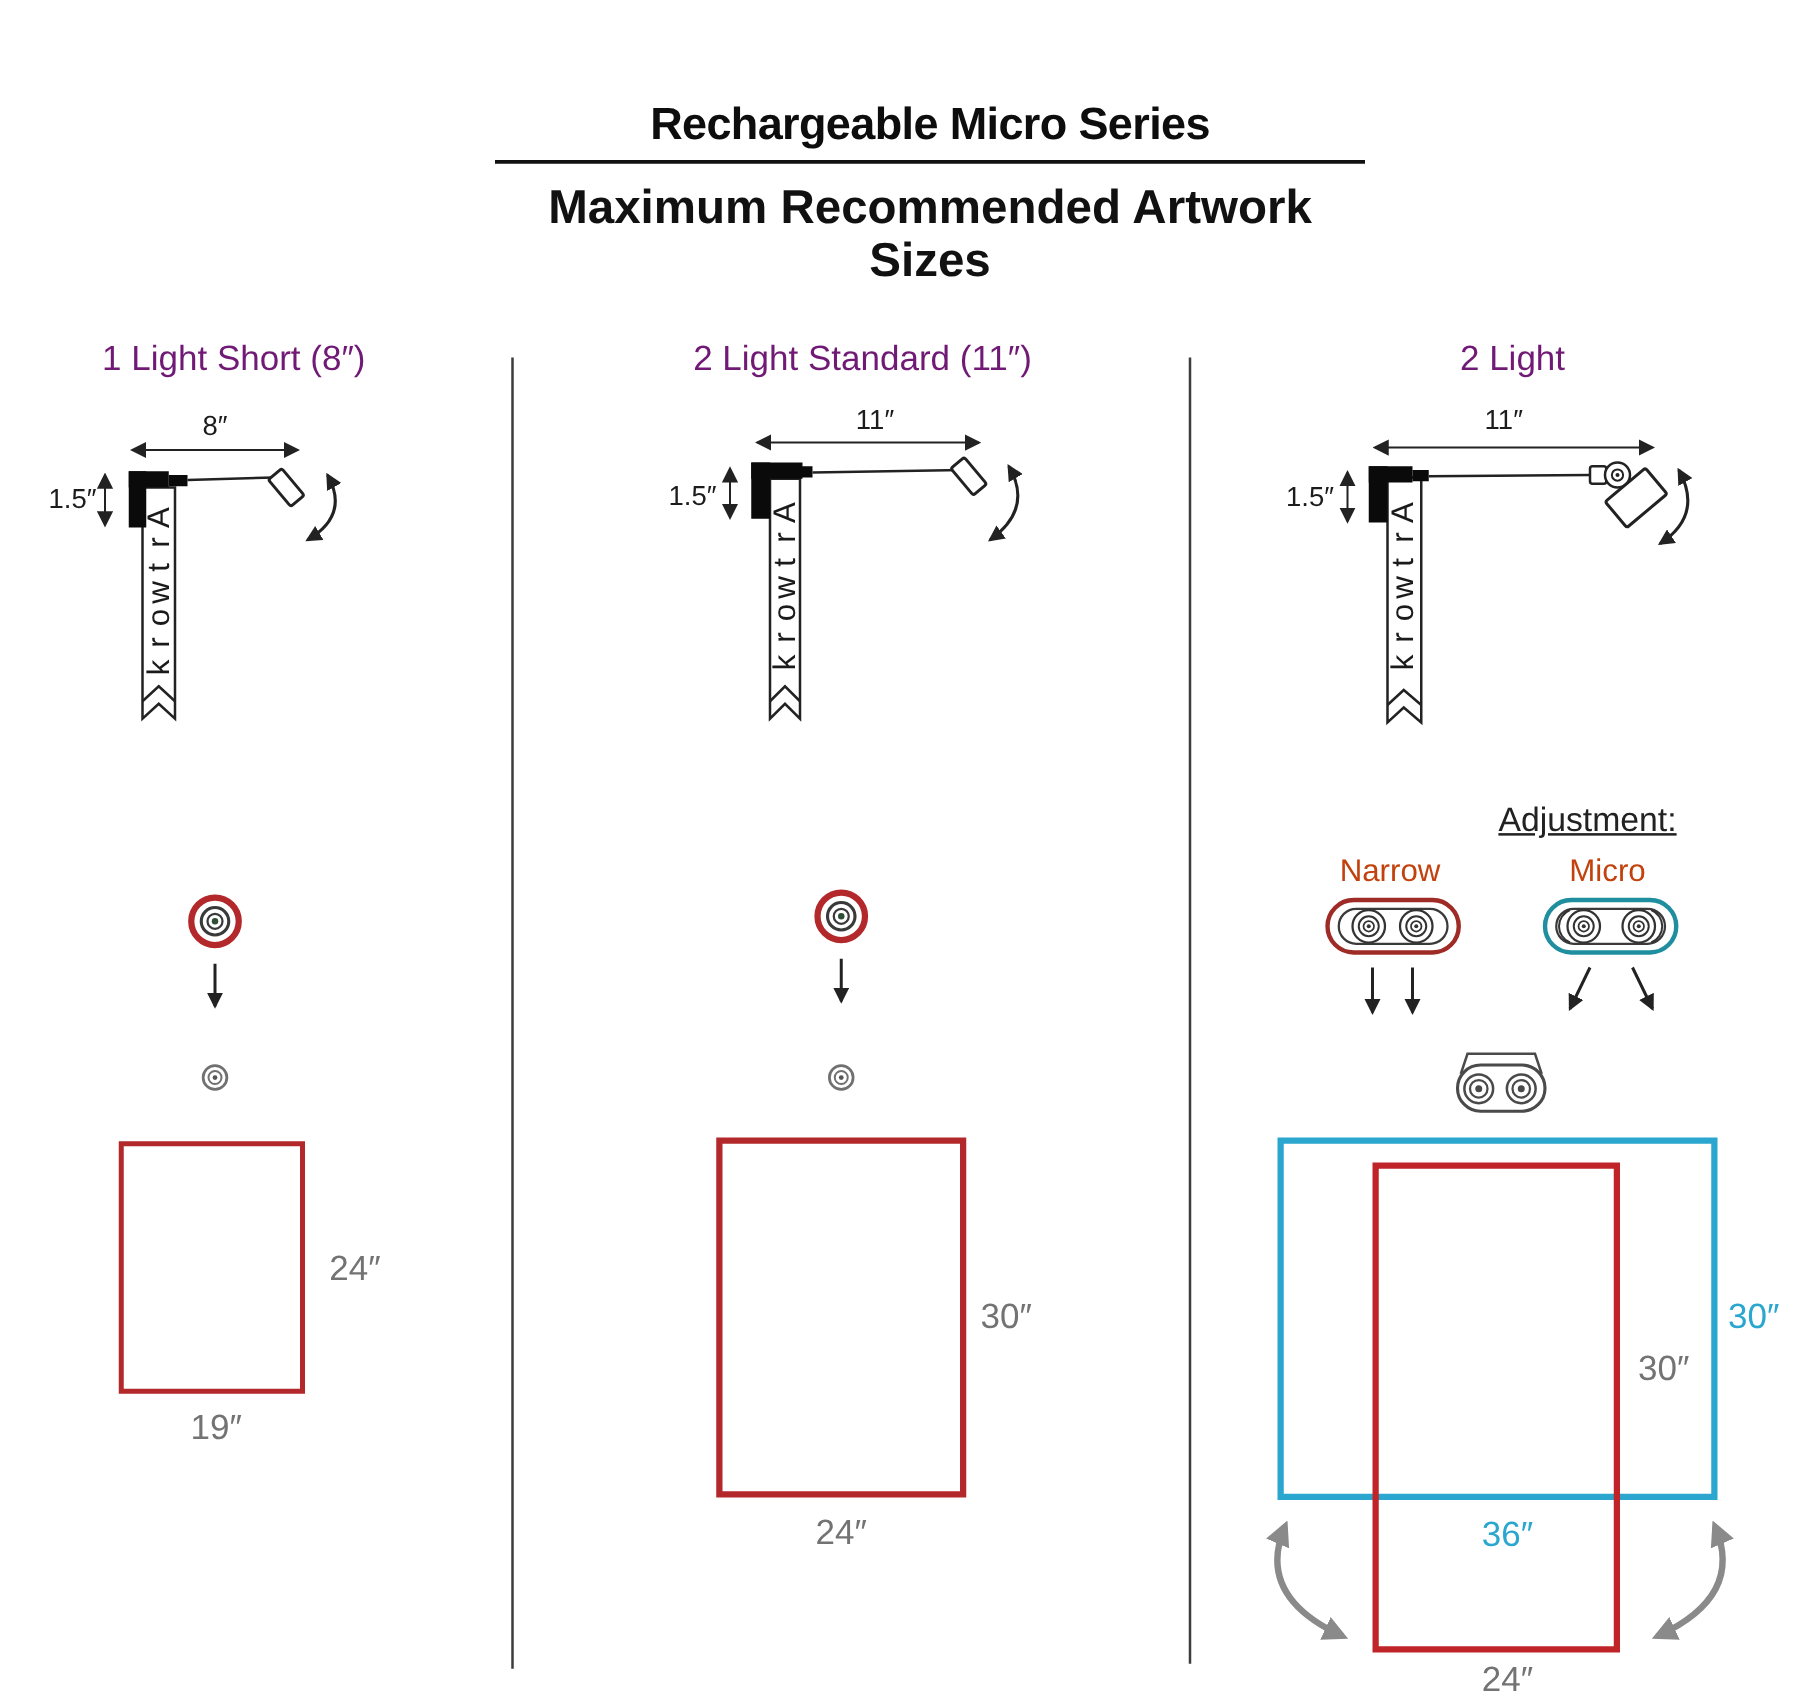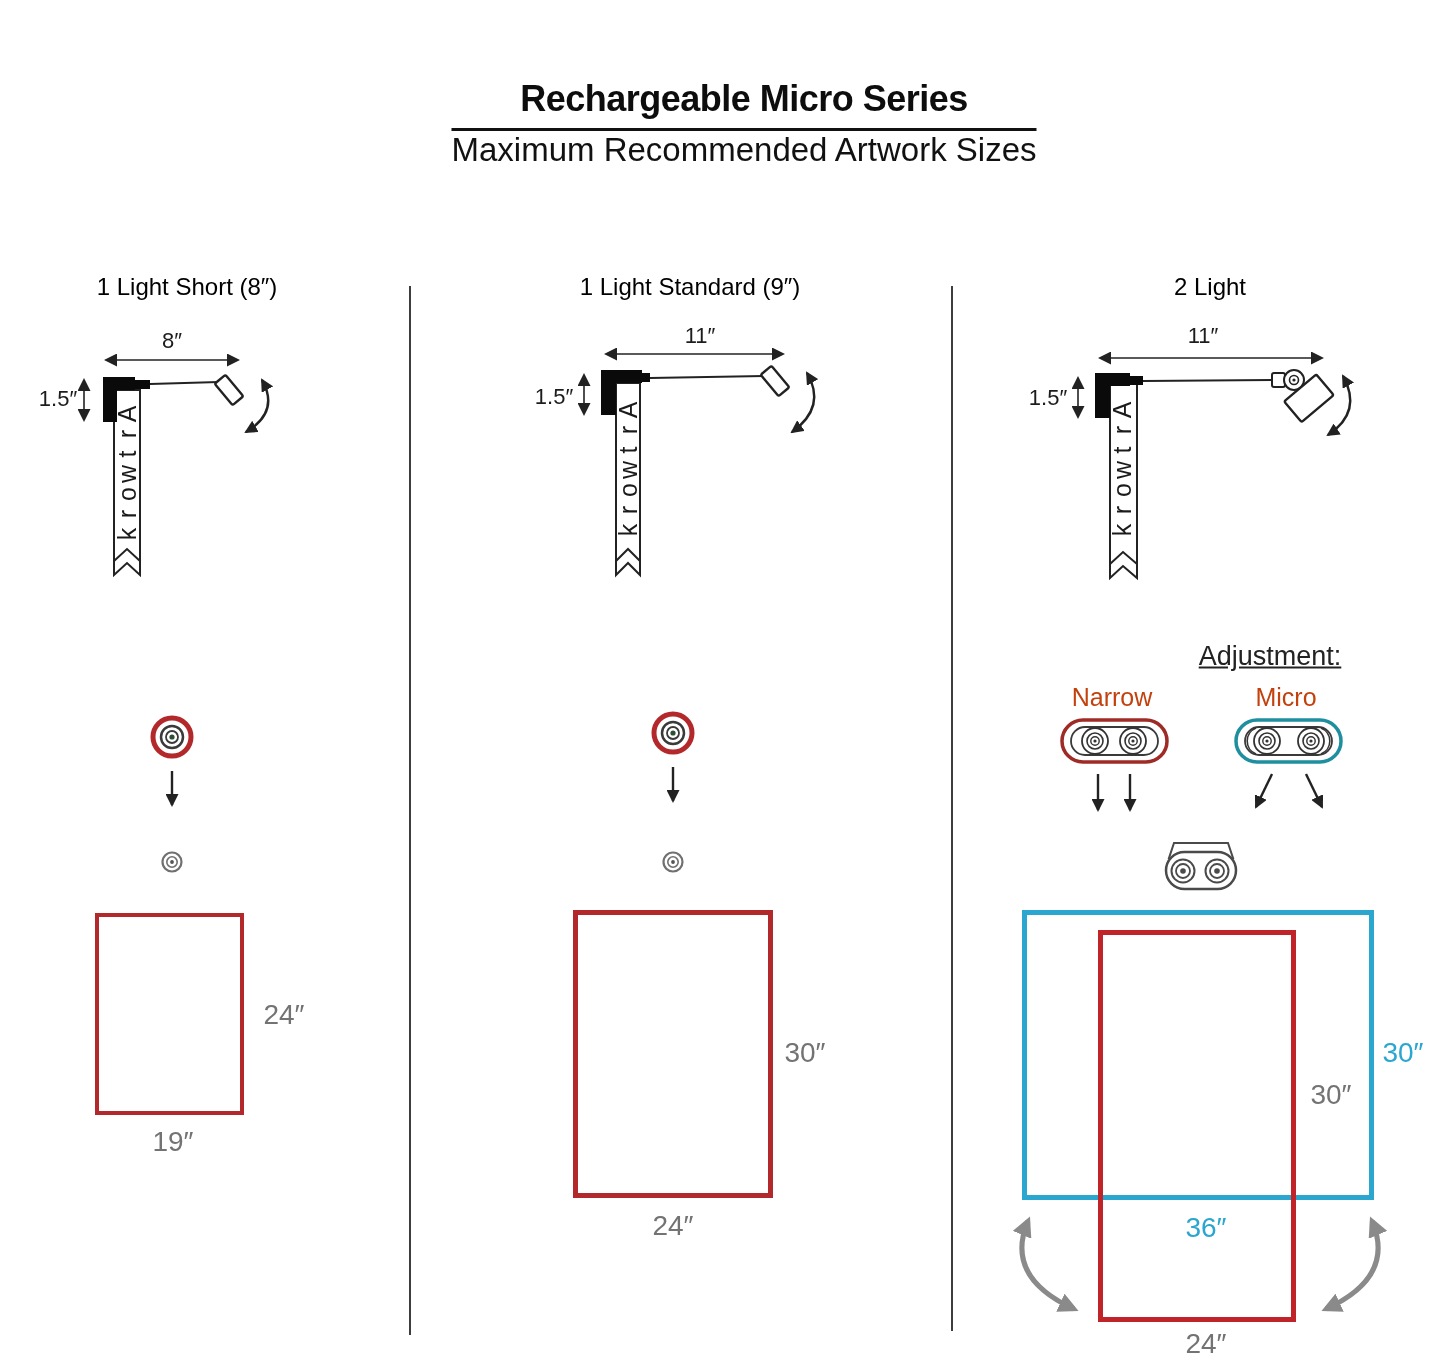--- a/index.html
+++ b/index.html
@@ -3,22 +3,22 @@
 <meta charset="utf-8">
 <style>
   html,body{margin:0;padding:0;background:#ffffff;}
   .page{position:relative;width:1440px;height:1362px;background:#ffffff;overflow:hidden;
         font-family:"Liberation Sans","DejaVu Sans",sans-serif;color:#1a1a1a;}
   .abs{position:absolute;}
   .center{transform:translate(-50%,-50%);white-space:nowrap;}
   .header-wrap{position:absolute;top:78px;left:744px;transform:translateX(-50%);text-align:center;}
   .main-title{font-size:36px;font-weight:bold;letter-spacing:-0.5px;color:#0d0d0d;
               padding:0 4px 8px 4px;border-bottom:3px solid #111;}
-  .sub-title{font-size:33px;font-weight:400;color:#111;margin-top:0;}
-  .col-title{font-size:24px;color:#000000;}
+  .sub-title{font-size:38px;font-weight:700;color:#111;margin-top:14px;}
+  .col-title{font-size:28px;color:#701a75;}
   .divider{position:absolute;width:2px;background:#3d3d3d;}
   .dim-label{font-size:22px;color:#1c1c1c;}
   .size-label{font-size:28px;}
   .red-t{color:#737373;}
   .blue-t{color:#2aa6cf;}
   .rect{position:absolute;background:transparent;box-sizing:border-box;}
   .rect.red1{border:4px solid #b3282a;}
   .rect.red2{border:5px solid #b3282a;}
   .rect.red3{border:5px solid #c02428;}
   .rect.blue{border:5px solid #2aa6cf;}
@@ -36,21 +36,21 @@
 
   <div class="header-wrap">
     <div class="main-title">Rechargeable Micro Series</div>
     <div class="sub-title">Maximum Recommended Artwork Sizes</div>
   </div>
 
   <div class="divider" style="left:409px;top:286px;height:1049px;"></div>
   <div class="divider" style="left:951px;top:286px;height:1045px;"></div>
 
   <div class="abs center col-title" style="left:187px;top:287px;">1 Light Short (8″)</div>
-  <div class="abs center col-title" style="left:690px;top:287px;">1 Light Standard (9″)</div>
+  <div class="abs center col-title" style="left:690px;top:287px;">2 Light Standard (11″)</div>
   <div class="abs center col-title" style="left:1210px;top:287px;">2 Light</div>
 
   <svg style="left:30px;top:320px;" width="260" height="280" viewBox="0 0 260 280">
     <defs>
       <marker id="ab-f1" markerUnits="userSpaceOnUse" markerWidth="13" markerHeight="13" refX="11" refY="6.5" orient="auto-start-reverse">
         <path d="M0,0 L13,6.5 L0,13 Z" fill="#222"></path>
       </marker>
     </defs>
 
     <line x1="76" y1="40" x2="208" y2="40" stroke="#222" stroke-width="1.6" marker-start="url(#ab-f1)" marker-end="url(#ab-f1)"></line>

